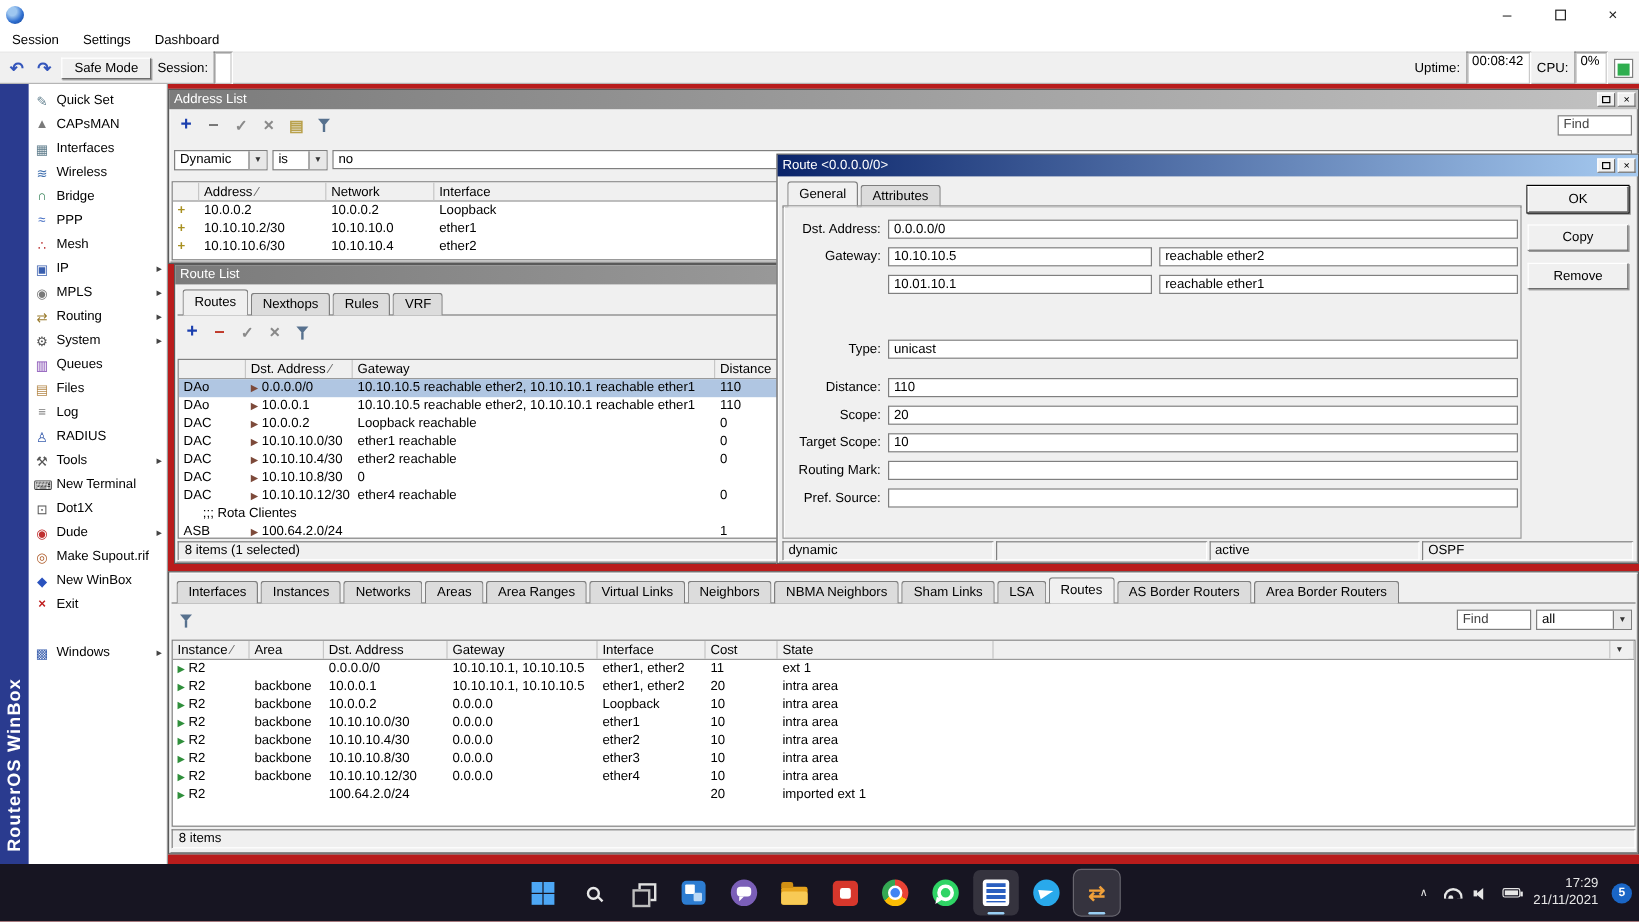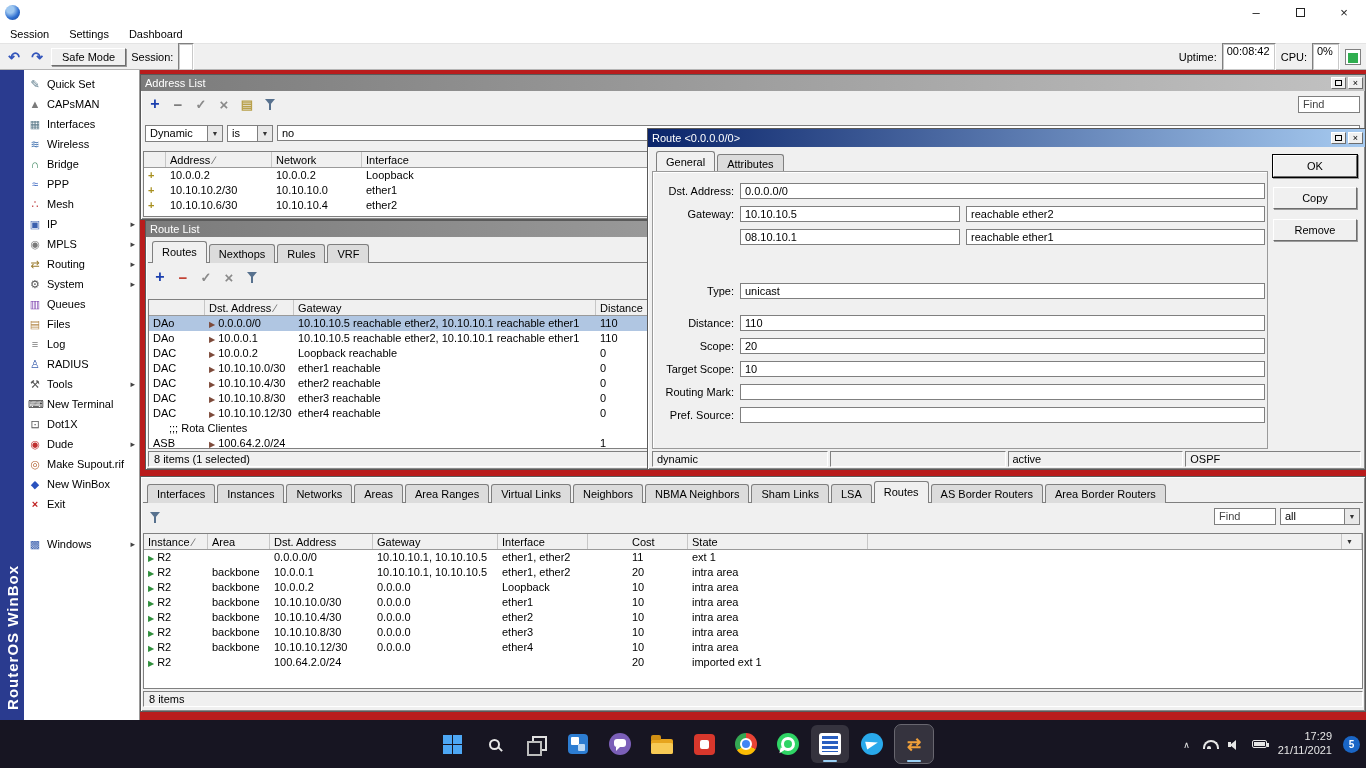--- a/index.html
+++ b/index.html
@@ -89,21 +89,21 @@
   .cr-dst{width:89px;flex:0 0 auto;}
   .cr-gw{width:302px;flex:0 0 auto;}
   .cr-dist{width:60px;flex:0 0 auto;}
   .cr-fill{flex:1;}
   
   .co-inst{width:64px;flex:0 0 auto;}
   .co-area{width:62px;flex:0 0 auto;}
   .co-dst{width:103px;flex:0 0 auto;}
   .co-gw{width:125px;flex:0 0 auto;}
   .co-if{width:90px;flex:0 0 auto;}
-  .co-cost{width:60px;flex:0 0 auto;margin-left:40px;}
+  .co-cost{width:60px;flex:0 0 auto;}
   .co-state{width:180px;flex:0 0 auto;}
   .co-fill{flex:1;}
 
   
   .frow{position:absolute;left:6px;right:100px;display:flex;align-items:center;justify-content:flex-end;}
   .flabel{width:86px;text-align:right;padding-right:6px;white-space:nowrap;flex:0 0 auto;}
   .ffield{height:16px;background:#fff;border:1px solid #7f7f7f;padding:1px 4px;white-space:nowrap;overflow:hidden;}
   .f-full{flex:1;}
   .f-gw1{width:220px;flex:0 0 auto;}
   .f-gw2{flex:1;margin-left:6px;}
@@ -435,21 +435,20 @@
           </div>
         <div class="tr">
             <div class="td cr-flags">DAC</div>
             <div class="td cr-dst"><span class="tri">▶</span><span>10.10.10.4/30</span></div>
             <div class="td cr-gw">ether2 reachable</div>
             <div class="td cr-dist">0</div>
           </div>
         <div class="tr">
             <div class="td cr-flags">DAC</div>
             <div class="td cr-dst"><span class="tri">▶</span><span>10.10.10.8/30</span></div>
-            <div class="td cr-gw">ether3 reachable</div>
             <div class="td cr-dist">0</div>
           </div>
         <div class="tr">
             <div class="td cr-flags">DAC</div>
             <div class="td cr-dst"><span class="tri">▶</span><span>10.10.10.12/30</span></div>
             <div class="td cr-gw">ether4 reachable</div>
             <div class="td cr-dist">0</div>
           </div>
         <div class="tr">
             <div class="td" style="padding-left:20px;">;;; Rota Clientes</div>
@@ -616,21 +615,21 @@
           <span class="flabel">Dst. Address:</span>
           <span class="ffield f-full">0.0.0.0/0</span>
         </div>
       <div class="frow" style="top:77px;">
           <span class="flabel">Gateway:</span>
           <span class="ffield f-gw1">10.10.10.5</span>
           <span class="ffield f-gw2">reachable ether2</span>
         </div>
       <div class="frow" style="top:100px;">
           <span class="flabel"></span>
-          <span class="ffield f-gw1">08.10.10.1</span>
+          <span class="ffield f-gw1">10.01.10.1</span>
           <span class="ffield f-gw2">reachable ether1</span>
         </div>
       <div class="frow" style="top:154px;">
           <span class="flabel">Type:</span>
           <span class="ffield f-full">unicast</span>
         </div>
       <div class="frow" style="top:186px;">
           <span class="flabel">Distance:</span>
           <span class="ffield f-full">110</span>
         </div>

